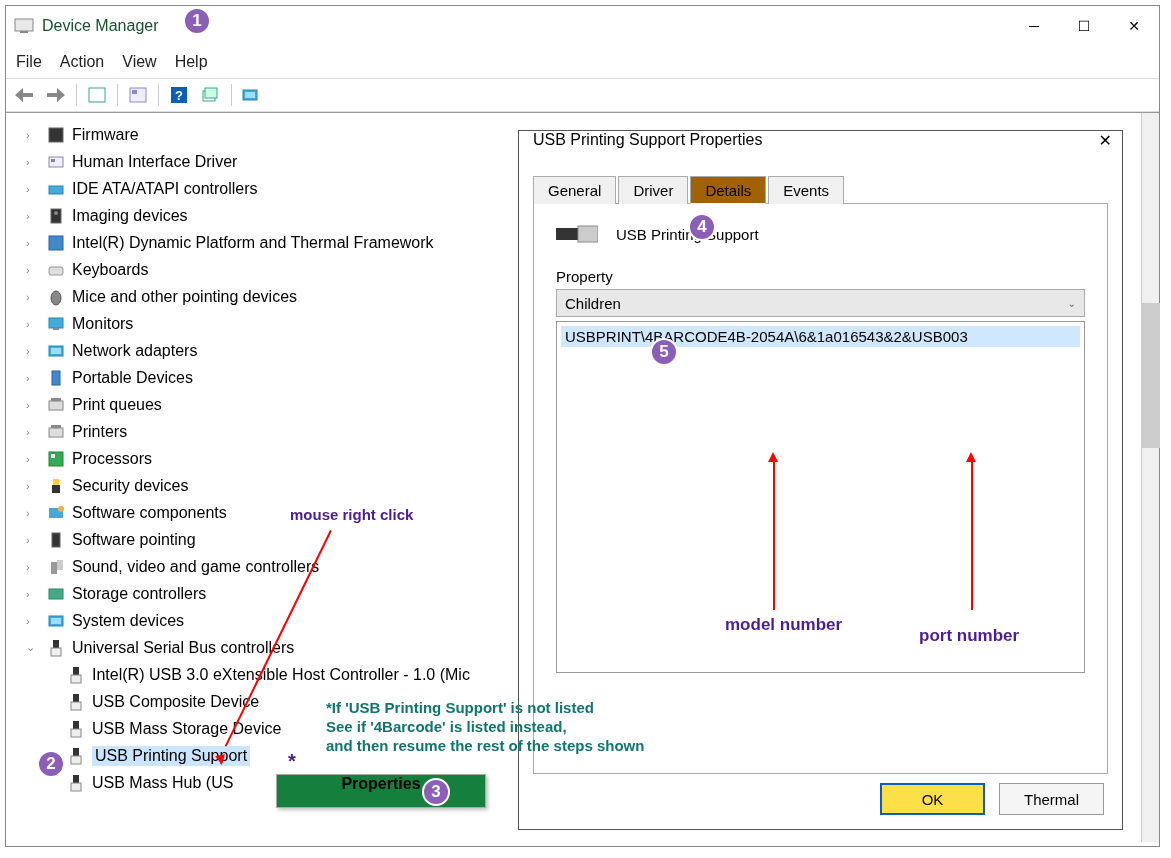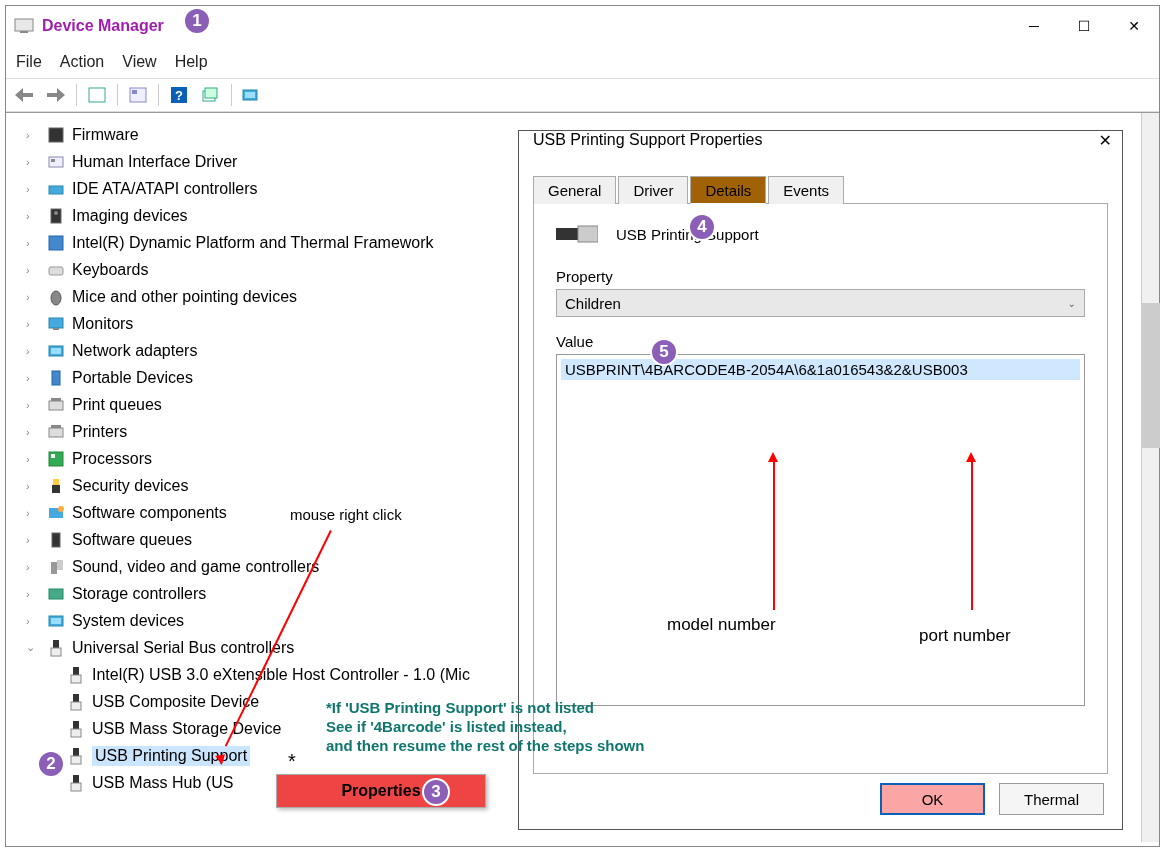--- a/index.html
+++ b/index.html
@@ -25,21 +25,21 @@
   display: flex;
   align-items: center;
   justify-content: space-between;
   padding: 0 0 0 8px;
 }
 .titlebar-left { display: flex; align-items: center; gap: 8px; }
 .appicon {
   width: 20px; height: 20px;
   display:inline-block;
 }
-.title-text { font-size: 16px; color: #a21caf; font-weight: bold; }
+.title-text { font-size: 16px; color: #14532d; }
 .win-buttons { display: flex; }
 .win-btn {
   width: 50px; height: 40px;
   display: flex; align-items: center; justify-content: center;
   font-size: 14px; color: #000;
 }
 .menubar {
   height: 32px;
   display: flex;
   align-items: center;
@@ -97,24 +97,24 @@
 .tree-item.selected .tree-label {
   background: #cce5ff;
   padding: 1px 3px;
 }
 .ctx-menu {
   position: absolute;
   left: 276px;
   top: 774px;
   width: 210px;
   height: 34px;
-  background: #ef4444;
+  background: #15803d;
   border: 1px solid #aaa;
   box-shadow: 2px 2px 4px rgba(0,0,0,0.25);
-  display:flex; align-items:center; justify-content:center;
+  display:flex; justify-content:center;
   font-size: 16px;
 }
 .props-dialog {
   position: absolute;
   left: 518px;
   top: 130px;
   width: 605px;
   height: 700px;
   background: #fff;
   border: 1px solid #555;
@@ -182,21 +182,21 @@
   display:flex;
   gap: 14px;
 }
 .dlg-btn {
   width: 105px; height: 32px;
   border: 1px solid #999;
   background: #f5f5f5;
   display:flex; align-items:center; justify-content:center;
   font-size:15px;
 }
-.dlg-btn.ok { border: 2px solid #0a5fb8; background:#fca5a5;}
+.dlg-btn.ok { border: 2px solid #0a5fb8; background:#fde047;}
 .scrollbar {
   width: 18px;
   background: #f0f0f0;
   border-left: 1px solid #ccc;
 }
 .scroll-thumb {
   width: 18px;
   height: 145px;
   background: #ccc;
   margin-top: 190px;
@@ -205,21 +205,21 @@
   position:absolute;
   width:28px;height:28px;
   border-radius:50%;
   background:#8b5fb8;
   border:2px solid #fff;
   color:#fff;
   display:flex;align-items:center;justify-content:center;
   font-weight:bold;
   font-size:17px;
 }
-.anno-text { position:absolute; color:#000000; font-weight:normal; font-size:15px;}
+.anno-text { position:absolute; color:#4c1d95; font-weight:bold; font-size:15px;}
 .anno-text.note { color:#0f766e; font-size:15px; font-weight:bold;}
 .arrow-line {
   position:absolute;
   background:#f00;
   transform-origin: top left;
 }
 .arrow-head {
   position:absolute;
   width:0;height:0;
   border-left:5px solid transparent;
@@ -449,21 +449,21 @@
             </span>
             <span class="tree-label">Software components</span>
           </div>
           <div class="tree-item">
             <span class="expand-arrow">›</span>
             <span class="dev-icon">
               <svg width="18" height="18">
                 <rect x="5" y="2" width="8" height="14" fill="#333" stroke="#666"></rect>
               </svg>
             </span>
-            <span class="tree-label">Software queues</span>
+            <span class="tree-label">Software pointing</span>
           </div>
           <div class="tree-item">
             <span class="expand-arrow">›</span>
             <span class="dev-icon">
               <svg width="18" height="18">
                 <rect x="4" y="4" width="6" height="12" fill="#999"></rect>
                 <rect x="10" y="2" width="6" height="10" fill="#ccc"></rect>
               </svg>
             </span>
             <span class="tree-label">Sound, video and game controllers</span>
@@ -572,21 +572,20 @@
             <rect x="22" y="6" width="20" height="16" fill="#ccc" stroke="#888"></rect>
           </svg>
       </span>
       <span style="font-size:15px;">USB Printing Support</span>
     </div>
     <div class="prop-label">Property</div>
     <div class="prop-select">
       <span>Children</span>
       <span style="font-size:10px;color:#666;">⌄</span>
     </div>
-    <div class="prop-label" style="margin-top:16px;">Value</div>
     <div class="value-box">
       <div class="value-row">USBPRINT\4BARCODE4B-2054A\6&amp;1a016543&amp;2&amp;USB003</div>
     </div>
   </div>
   <div class="dlg-buttons">
     <div class="dlg-btn ok">OK</div>
     <div class="dlg-btn">Thermal</div>
   </div>
 </div>
 
@@ -597,21 +596,21 @@
 <div class="callout" style="left:183px;top:7px;">1</div>
 <div class="callout" style="left:37px;top:750px;">2</div>
 <div class="callout" style="left:422px;top:778px;">3</div>
 <div class="callout" style="left:688px;top:213px;">4</div>
 <div class="callout" style="left:650px;top:338px;">5</div>
 
 <div class="anno-text" style="left:290px;top:506px;">mouse right click</div>
 <div class="anno-text note" style="left:326px;top:699px;">*If 'USB Printing Support' is not listed</div>
 <div class="anno-text note" style="left:326px;top:718px;">See if '4Barcode' is listed instead,</div>
 <div class="anno-text note" style="left:326px;top:737px;">and then resume the rest of the steps shown</div>
-<div class="anno-text" style="left:667px;top:615px;font-size:17px;">model number</div>
+<div class="anno-text" style="left:725px;top:615px;font-size:17px;">model number</div>
 <div class="anno-text" style="left:919px;top:615px;font-size:17px;margin-top:11px;">port number</div>
 <div class="anno-text" style="left:288px;top:750px;font-size:20px;">*</div>
 
 <div class="arrow-line" style="left:330px;top:530px;width:2px;height:240px;transform:rotate(26deg);"></div>
 <div class="arrow-head" style="left:216px;top:755px;transform:rotate(-10deg);"></div>
 <div class="arrow-line" style="left:773px;top:460px;width:2px;height:150px;"></div>
 <div class="arrow-head" style="left:768px;top:452px;transform:rotate(180deg);"></div>
 <div class="arrow-line" style="left:971px;top:460px;width:2px;height:150px;"></div>
 <div class="arrow-head" style="left:966px;top:452px;transform:rotate(180deg);"></div>
 

